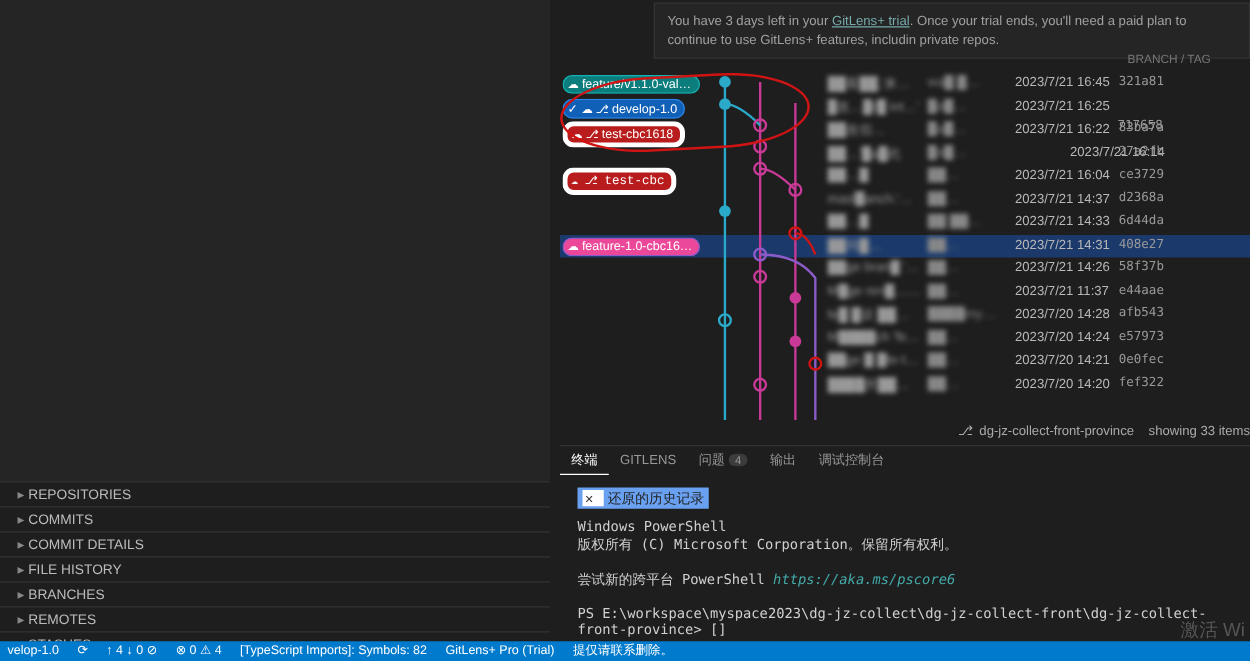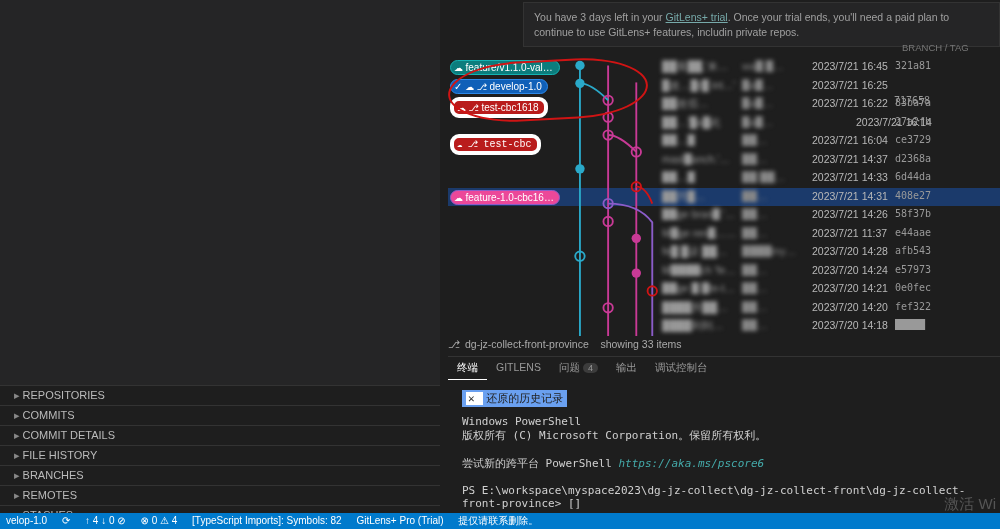--- a/index.html
+++ b/index.html
@@ -27,21 +27,21 @@
   .ref { display:inline-block; padding:1px 5px 1px 3px; border-radius:9px; font-size:10px; color:#fff; margin-right:2px; max-width:110px; overflow:hidden; text-overflow:ellipsis; white-space:nowrap; vertical-align:middle; }
   .ref.teal    { background:#0c7d7d; border:1px solid #14b3b3; }
   .ref.blue    { background:#1060b8; border:1px solid #2c88e8; }
   .ref.magenta { background:#b91c1c; border:4px solid #ffffff; }
   .ref.purple  { background:#ec4899; border:1px solid #8b5cc9; }
   .ref .chk::before { content:"✓ "; }
   .ref .cld::before { content:"☁ "; font-size:9px; }
   .ref .brn::before { content:"⎇ "; font-size:9px; }
   .annot { position:absolute; left:448px; top:60px; width:200px; height:60px; border:2px solid #d01414; border-radius:50%/70%; transform:rotate(-3deg); pointer-events:none; z-index:5; }
   .graph-svg { position:absolute; left:560px; top:58px; width:100px; height:278px; pointer-events:none; }
-  .repo-summary { position:absolute; left:448px; top:338px; right:0; height:18px; color:#aaa; font-size:10.5px; }
+  .repo-summary { position:absolute; left:448px; top:338px; right:0; height:18px; color:#aaa; font-size:10.5px;text-align:right; }
   .repo-summary .ri { margin-right:2px; }
   .tabs { position:absolute; left:448px; top:356px; right:0; height:22px; border-top:1px solid #333; color:#999; font-size:10.5px; }
   .tab { display:inline-block; padding:4px 9px; cursor:pointer; }
   .tab.act { color:#fff; border-bottom:1px solid #fff; }
   .badge { display:inline-block; background:#3c3c3c; border-radius:8px; padding:0 5px; font-size:9px; margin-left:3px; }
   .term { position:absolute; left:448px; top:380px; right:0; bottom:16px; background:#1e1e1e; padding:10px 14px; font-family:Consolas,monospace; font-size:11px; color:#d0d0d0; }
   .term .hist { background:#6aa0f0; color:#222; padding:1px 4px; display:inline-block; margin-bottom:8px; }
   .term .hist::before { content:"✕ "; background:#fff; color:#333; padding:0 2px; margin-right:3px; }
   .term a { color:#4aa;font-style:italic; }
   .status { position:absolute; left:0; bottom:0; width:100%; height:16px; background:#007acc; color:#fff; font-size:10px; line-height:16px; padding:0 6px; white-space:nowrap; }
@@ -166,27 +166,20 @@
       <div class="col c-auth blur" style="left: 294px;">██…</div>
       <div class="col c-date" style="left: 364px;">2023/7/20 14:21</div>
       <div class="col c-sha" style="left: 447px;">0e0fec</div>
     </div>
     <div class="row">
       <div class="col c-branch" style="left: 2px;"></div>
       <div class="col c-msg blur" style="left: 214px;">████所██…</div>
       <div class="col c-auth blur" style="left: 294px;">██…</div>
       <div class="col c-date" style="left: 364px;">2023/7/20 14:20</div>
       <div class="col c-sha" style="left: 447px;">fef322</div>
-    </div>
-    <div class="row">
-      <div class="col c-branch" style="left: 2px;"></div>
-      <div class="col c-msg blur" style="left: 214px;">████到到…</div>
-      <div class="col c-auth blur" style="left: 294px;">██…</div>
-      <div class="col c-date" style="left: 364px;">2023/7/20 14:18</div>
-      <div class="col c-sha" style="left: 447px;">█████</div>
     </div>
   </div>
 
 <svg class="graph-svg" viewBox="0 0 100 296">
   <g stroke-width="2" fill="none">
     <path d="M18 8 V 296" stroke="#2aa9c9"></path>
     <path d="M48 8 V 296" stroke="#c93a96"></path>
     <path d="M78 26 V 296" stroke="#c93a96"></path>
     <path d="M18 27 Q30 27 48 45" stroke="#2aa9c9"></path>
     <path d="M48 82 Q60 82 78 100" stroke="#c93a96"></path>

